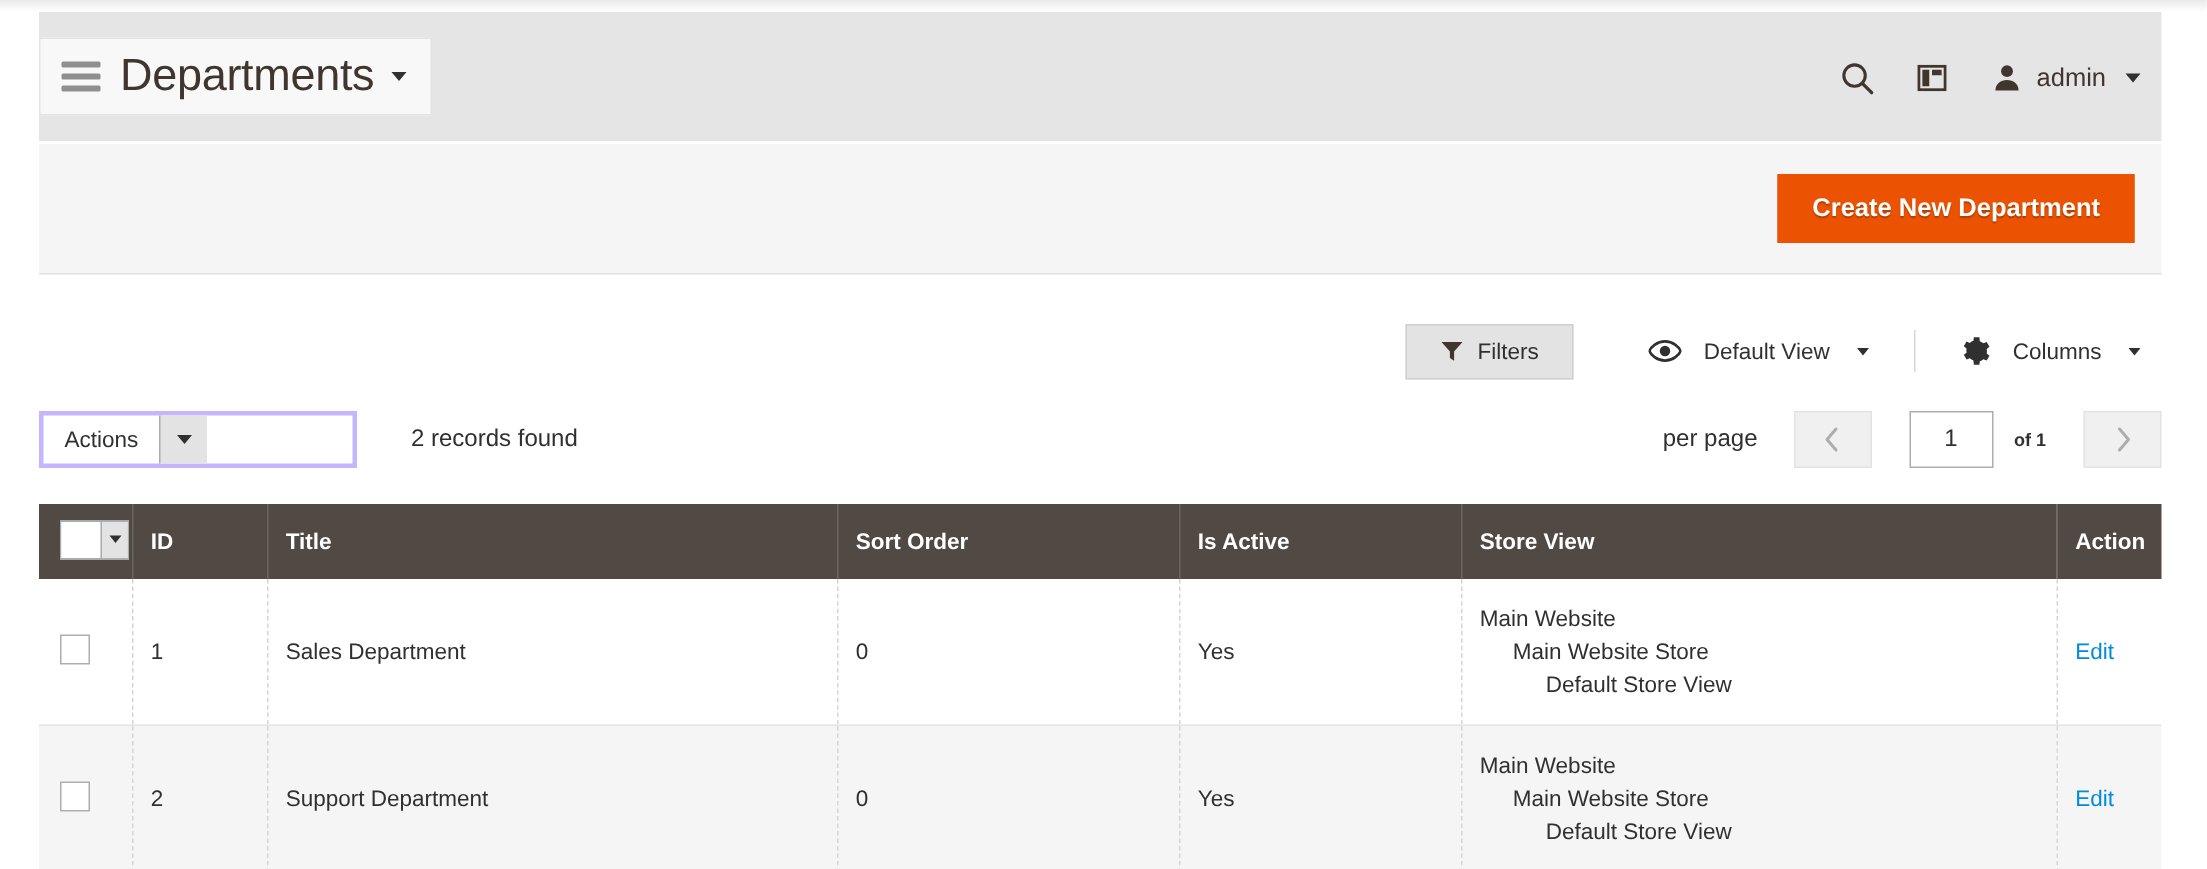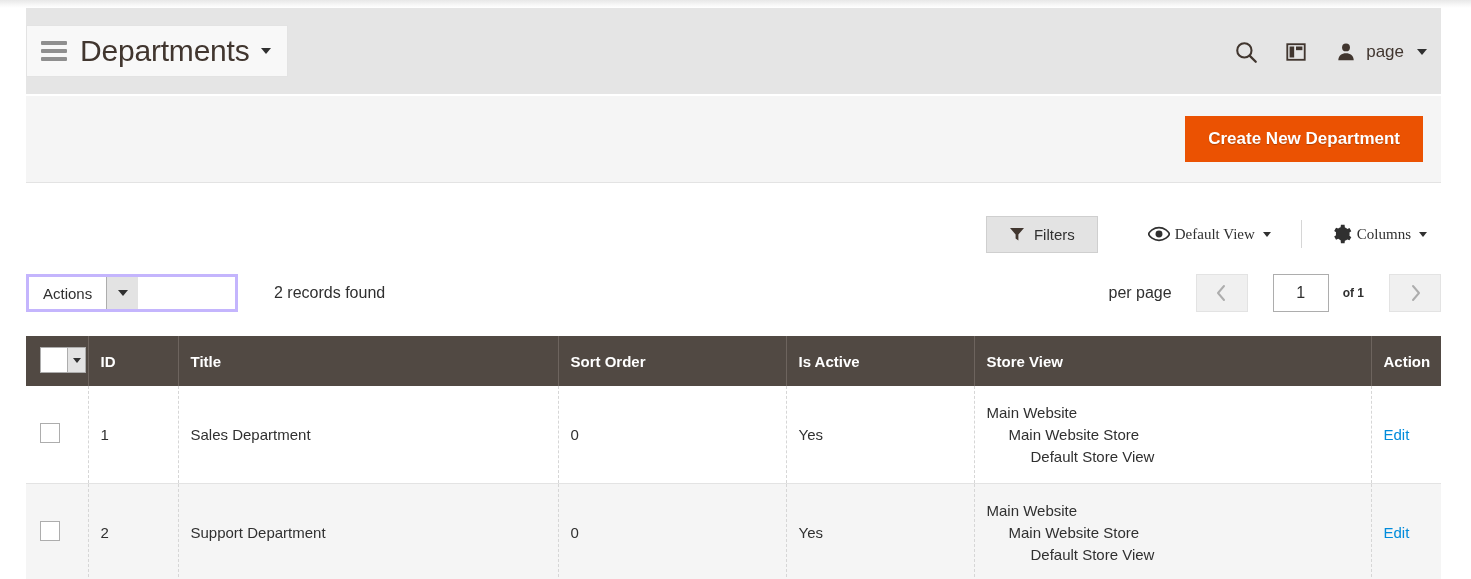--- a/index.html
+++ b/index.html
@@ -95,24 +95,23 @@
     position: absolute; right: 0px; top: 15px;
     display: flex; align-items: center;
   }
   .filters-btn {
     display: flex; align-items: center; gap: 9px;
     background: #e3e3e3; border: 1px solid #cfcfcf;
     padding: 9px 22px; font-size: 15px; color: #303030;
     cursor: pointer;
   }
   .view-ctl, .cols-ctl {
-    display: flex; align-items: center; gap: 5px;
+    display: flex; align-items: center; gap: 15px;
     font-size: 15px; color: #303030; cursor: pointer;
     padding: 9px 14px;
-    font-family: Liberation Serif, serif;
   }
   .view-ctl { margin-left: 36px; }
   .divider-v {
     width: 1px; height: 28px; background: #d6d6d6; margin: 0 16px;
   }
   .sm-caret {
     width: 0; height: 0; margin-left: 3px;
     border-left: 4px solid transparent; border-right: 4px solid transparent;
     border-top: 5px solid #303030;
   }
@@ -256,21 +255,21 @@
           <rect x="5" y="6" width="5" height="12" fill="#41362f"></rect>
           <rect x="12" y="6" width="7" height="4" fill="#41362f"></rect>
         </svg>
       </div>
 
       <div class="hdr-user">
         <svg width="22" height="22" viewBox="0 0 24 24">
           <circle cx="12" cy="7" r="4.3" fill="#41362f"></circle>
           <path d="M3.6 21c0-4.8 3.8-7.6 8.4-7.6s8.4 2.8 8.4 7.6z" fill="#41362f"></path>
         </svg>
-        <span class="uname">page</span>
+        <span class="uname">admin</span>
         <span class="hdr-caret"></span>
       </div>
 
     </div>
   </div>
 
   <div class="actions-bar">
     <button class="btn-primary">Create New Department</button>
   </div>
 

